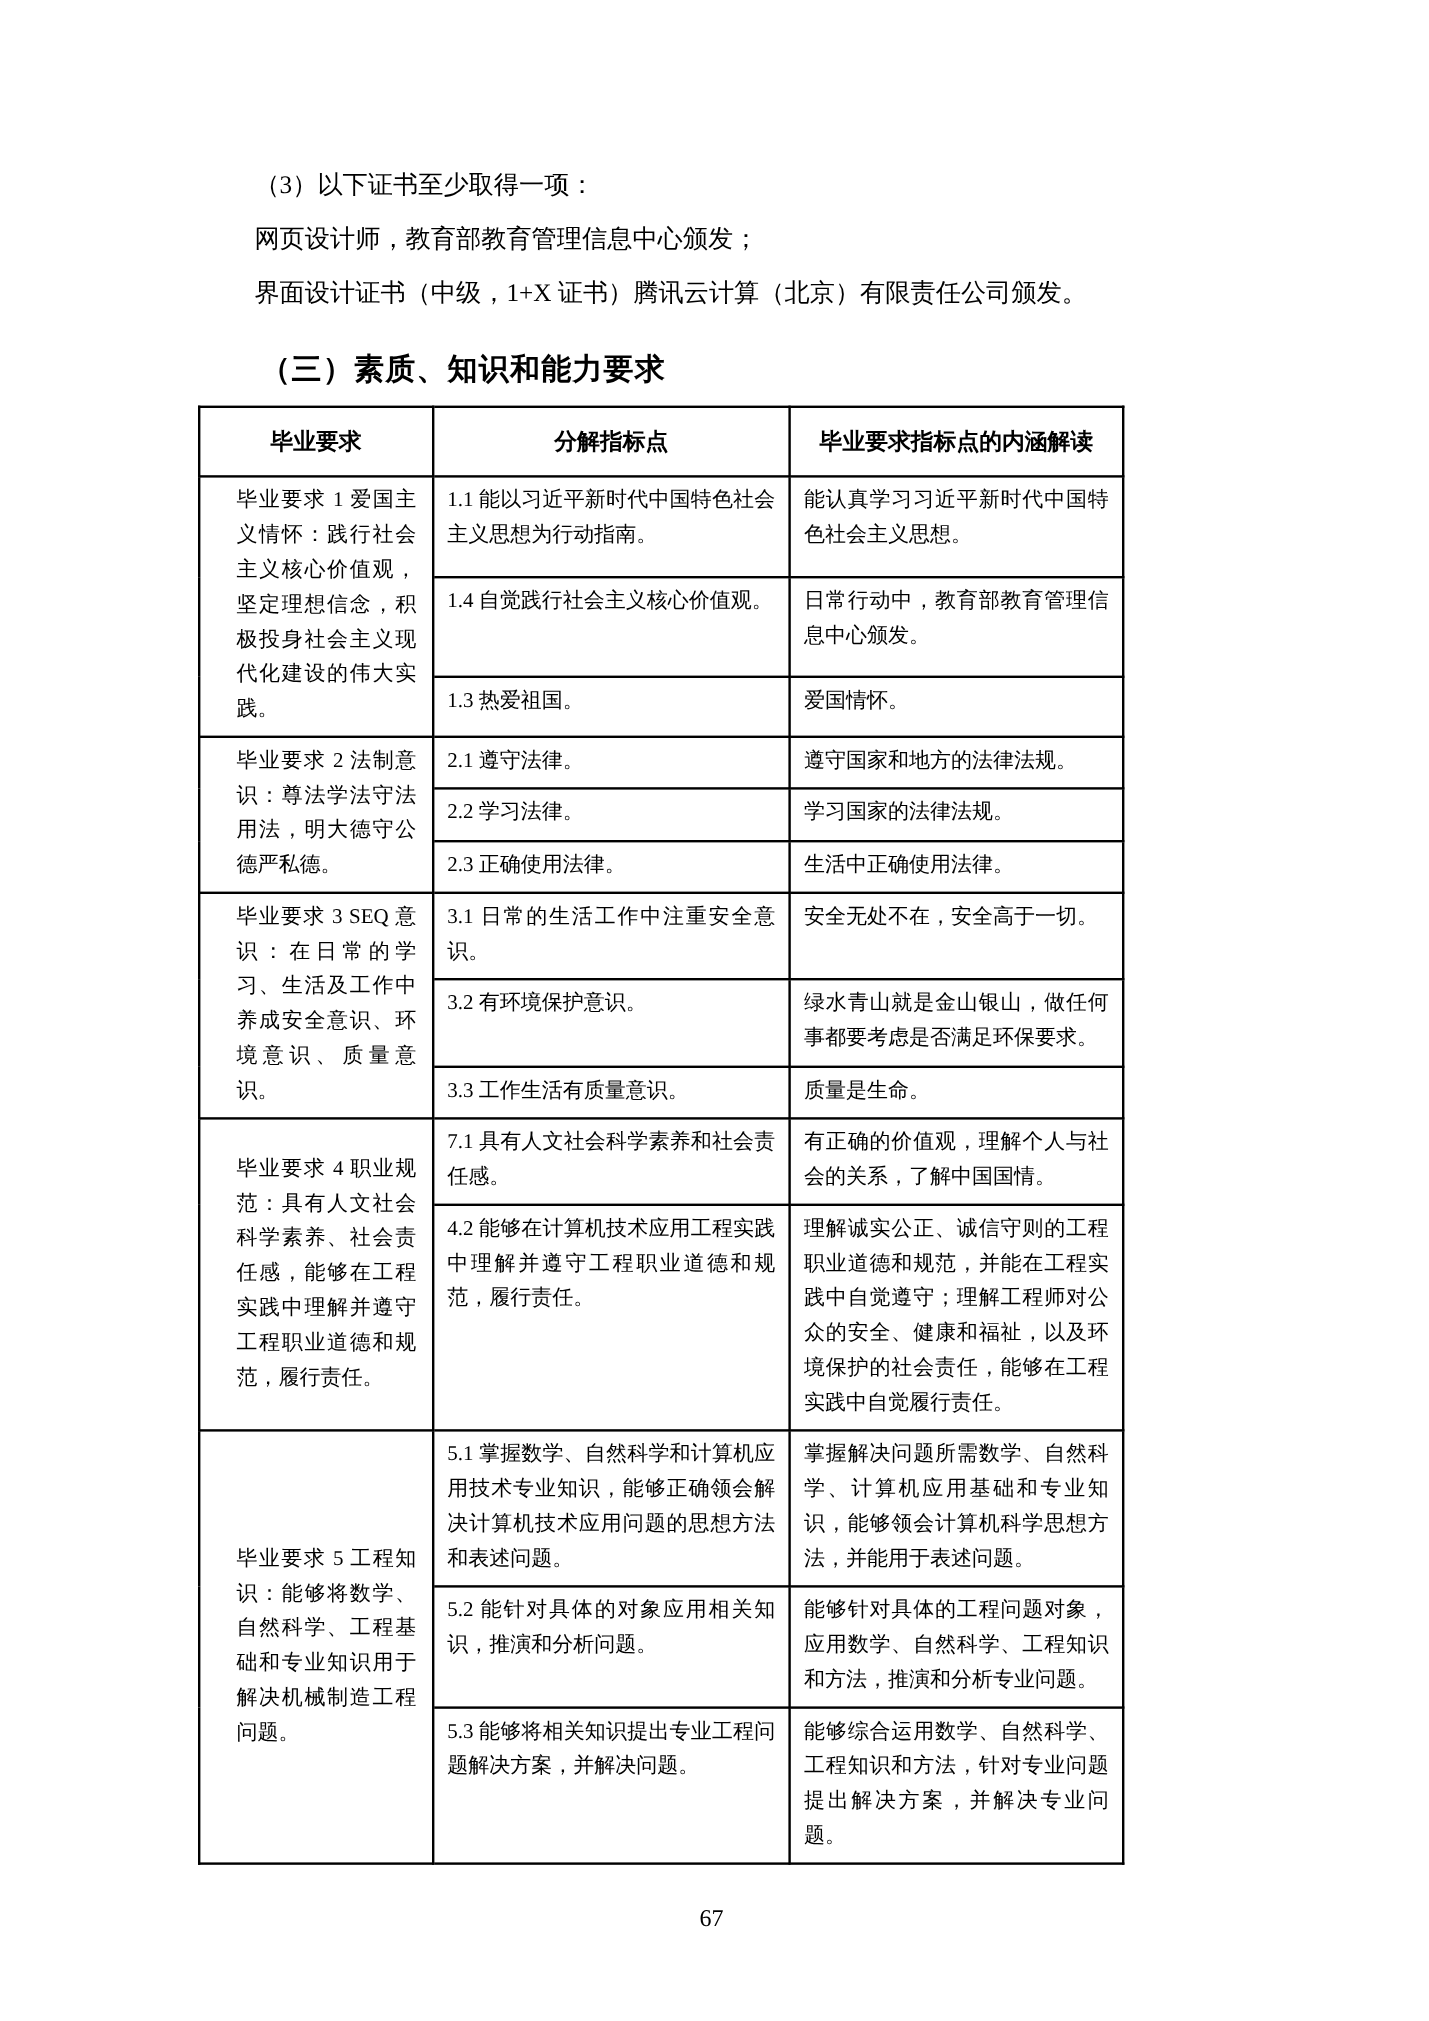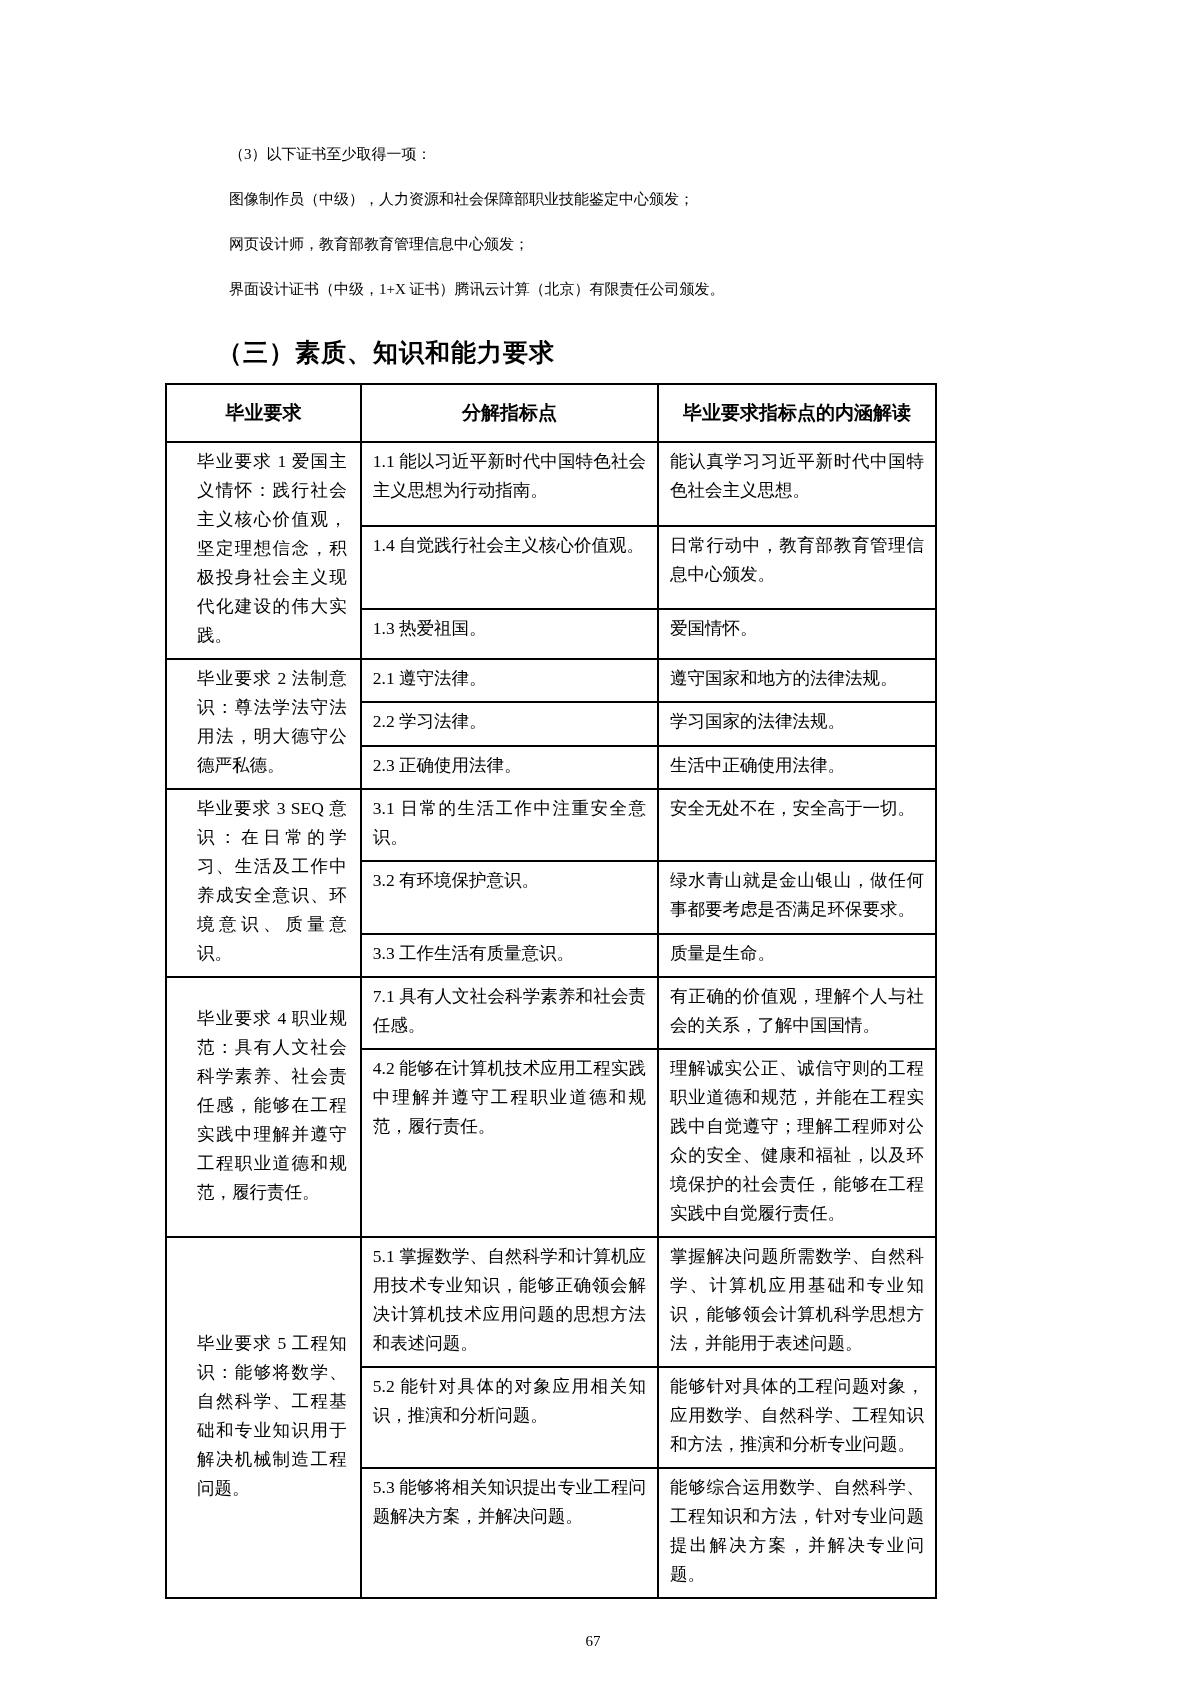--- a/index.html
+++ b/index.html
@@ -10,23 +10,23 @@
     font-family: "Liberation Serif", "DejaVu Serif", serif;
     color: #000000;
     position: relative;
     overflow: hidden;
   }
   .page {
     padding: 132px 170px 0 165px;
   }
   .para-block { margin-bottom: 6px; }
   .doc-line {
-    font-size: 15px;
+    font-size: 21px;
     line-height: 45px;
-    margin-left: 64px;
+    margin-left: 47px;
     text-align: justify;
   }
   .section-heading {
     font-family: "Liberation Sans", "DejaVu Sans", sans-serif;
     font-weight: bold;
     font-size: 25px;
     margin: 24px 0 0 52px;
     letter-spacing: 1px;
   }
   .table-title {
@@ -65,32 +65,31 @@
   }
   table.req-table td.req {
     padding-left: 30px;
     padding-right: 13px;
   }
   table.req-table td.req.mid {
     vertical-align: middle;
   }
   .page-footer {
     text-align: center;
-    font-size: 15px;
+    font-size: 20px;
     margin-top: 34px;
   }
 </style>
 </head>
 <body>
 
 <div class="page">
 
   <div class="para-block">
     <p class="doc-line">（3）以下证书至少取得一项：</p>
-    <p class="doc-line">图像制作员（中级），人力资源和社会保障部职业技能鉴定中心颁发；</p>
     <p class="doc-line">网页设计师，教育部教育管理信息中心颁发；</p>
     <p class="doc-line">界面设计证书（中级，1+X 证书）腾讯云计算（北京）有限责任公司颁发。</p>
   </div>
 
   <h2 class="section-heading">（三）素质、知识和能力要求</h2>
 
 
   <table class="req-table">
     <colgroup>
       <col class="c1">

